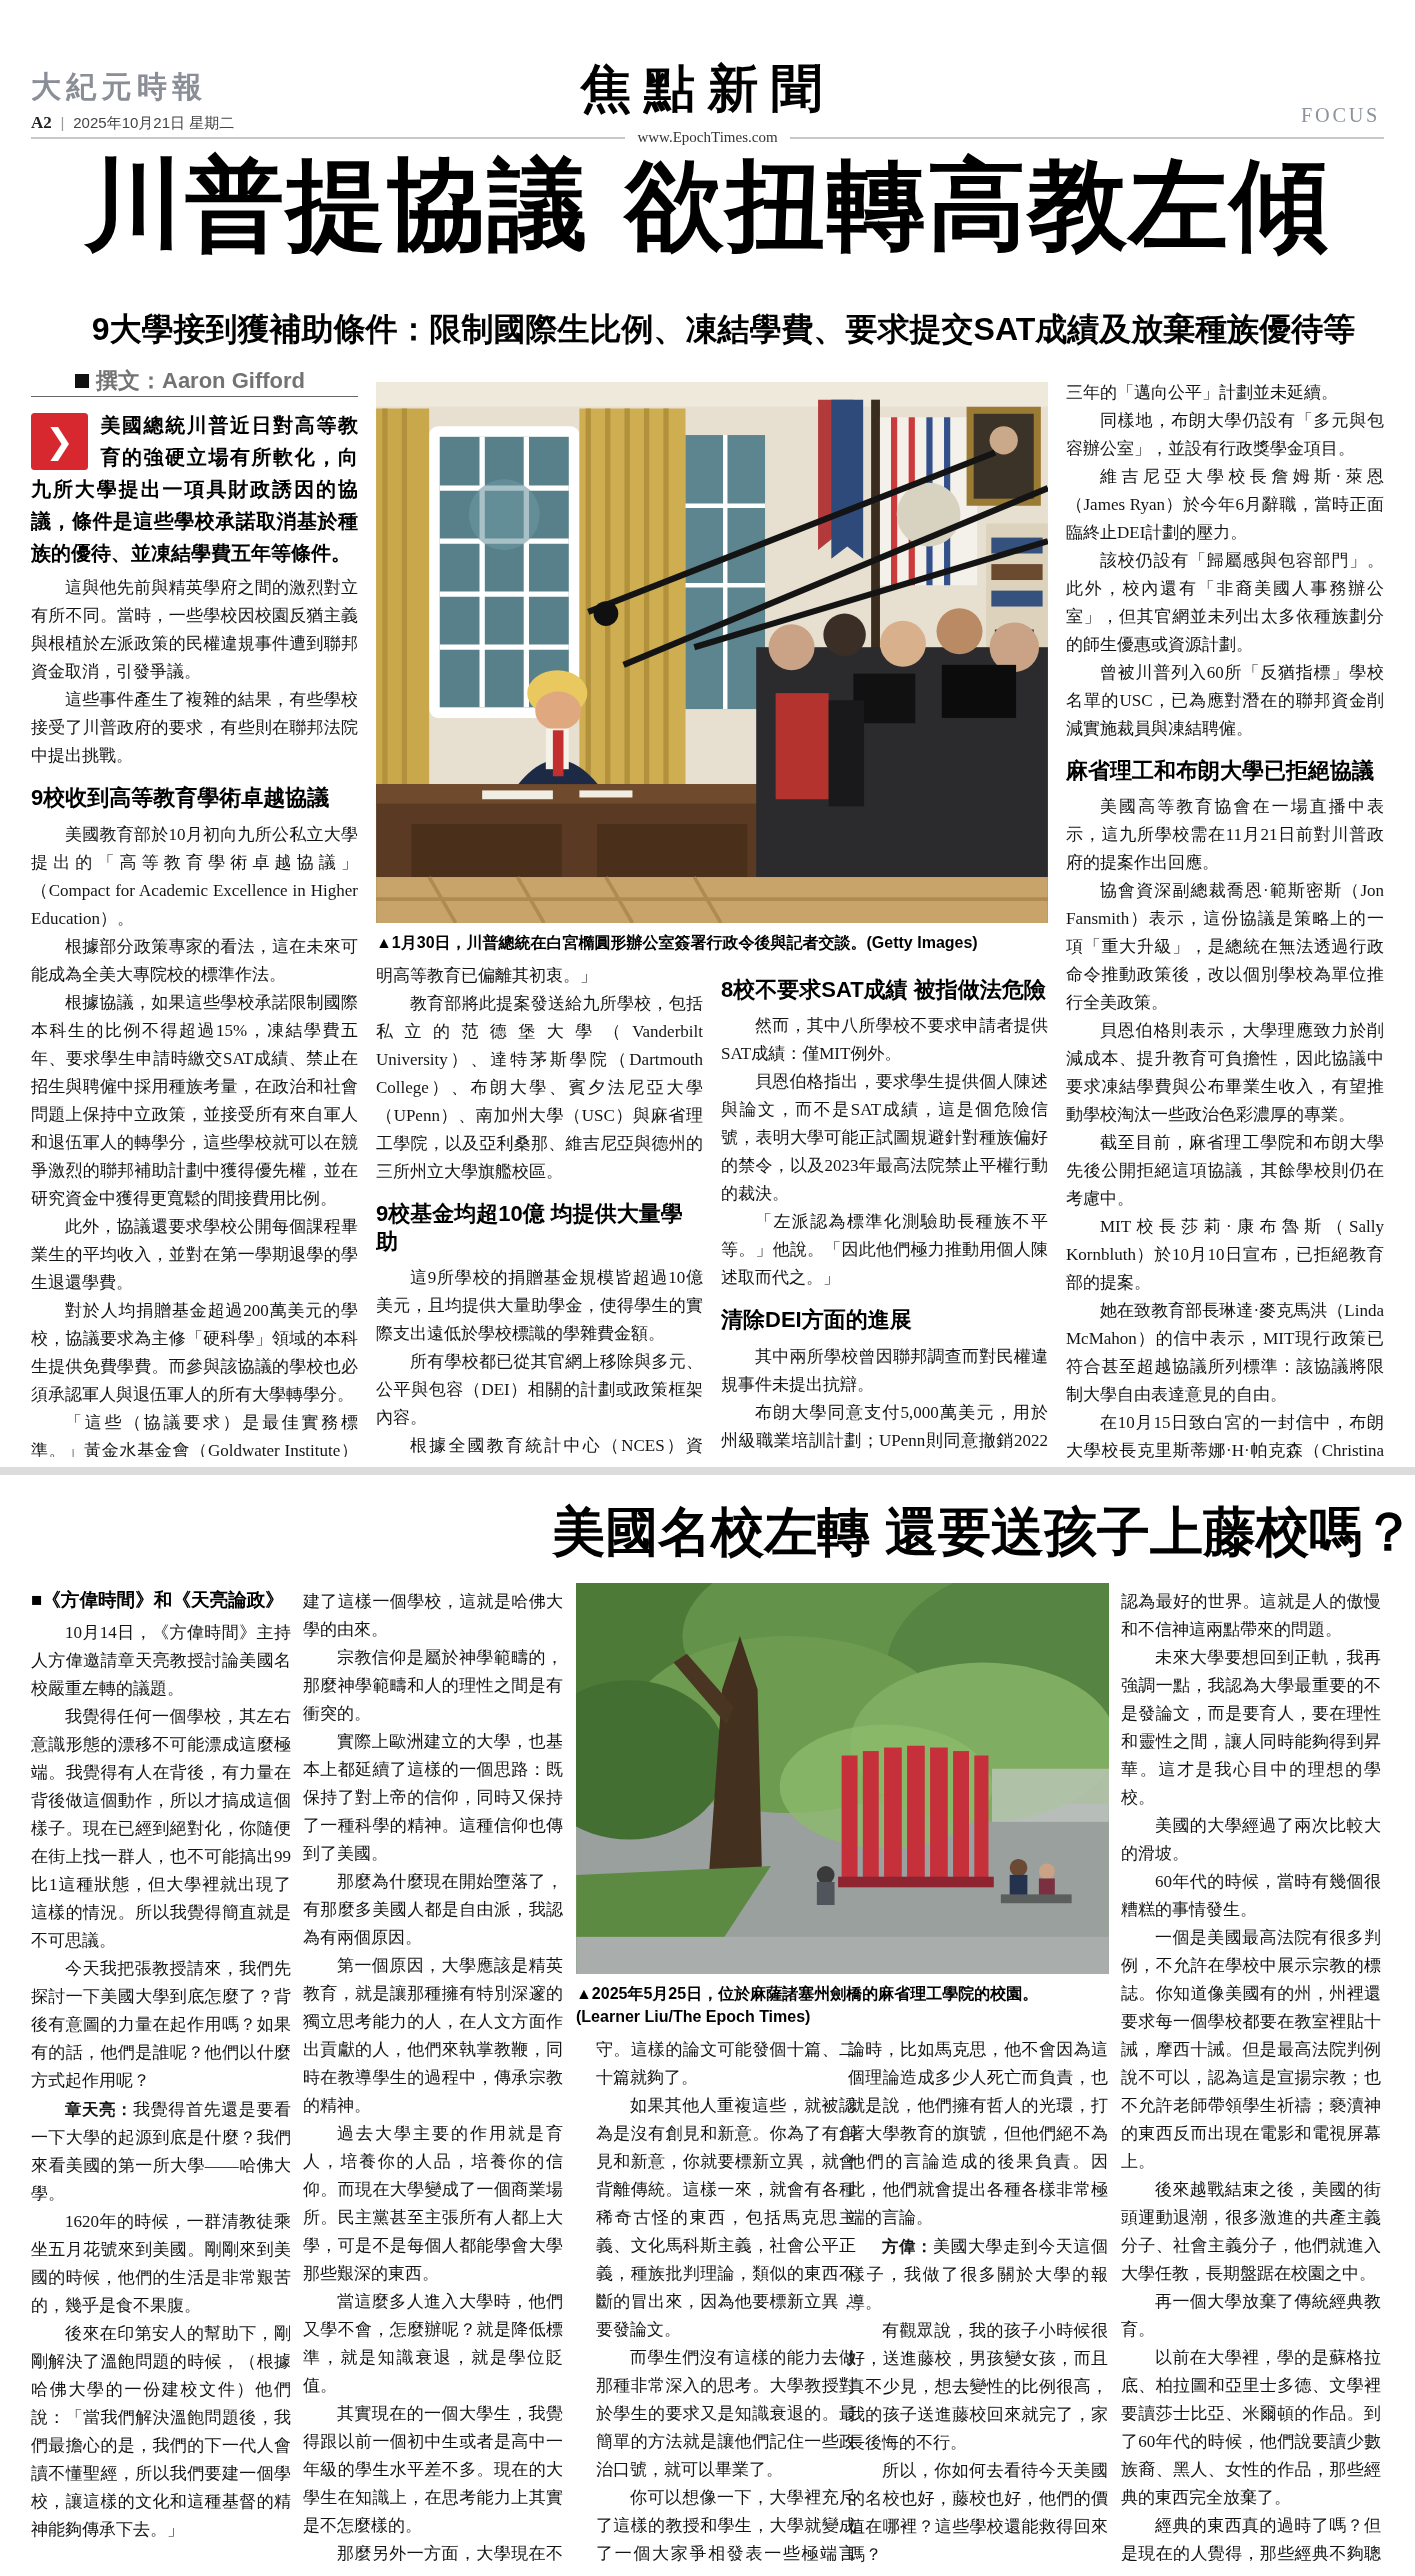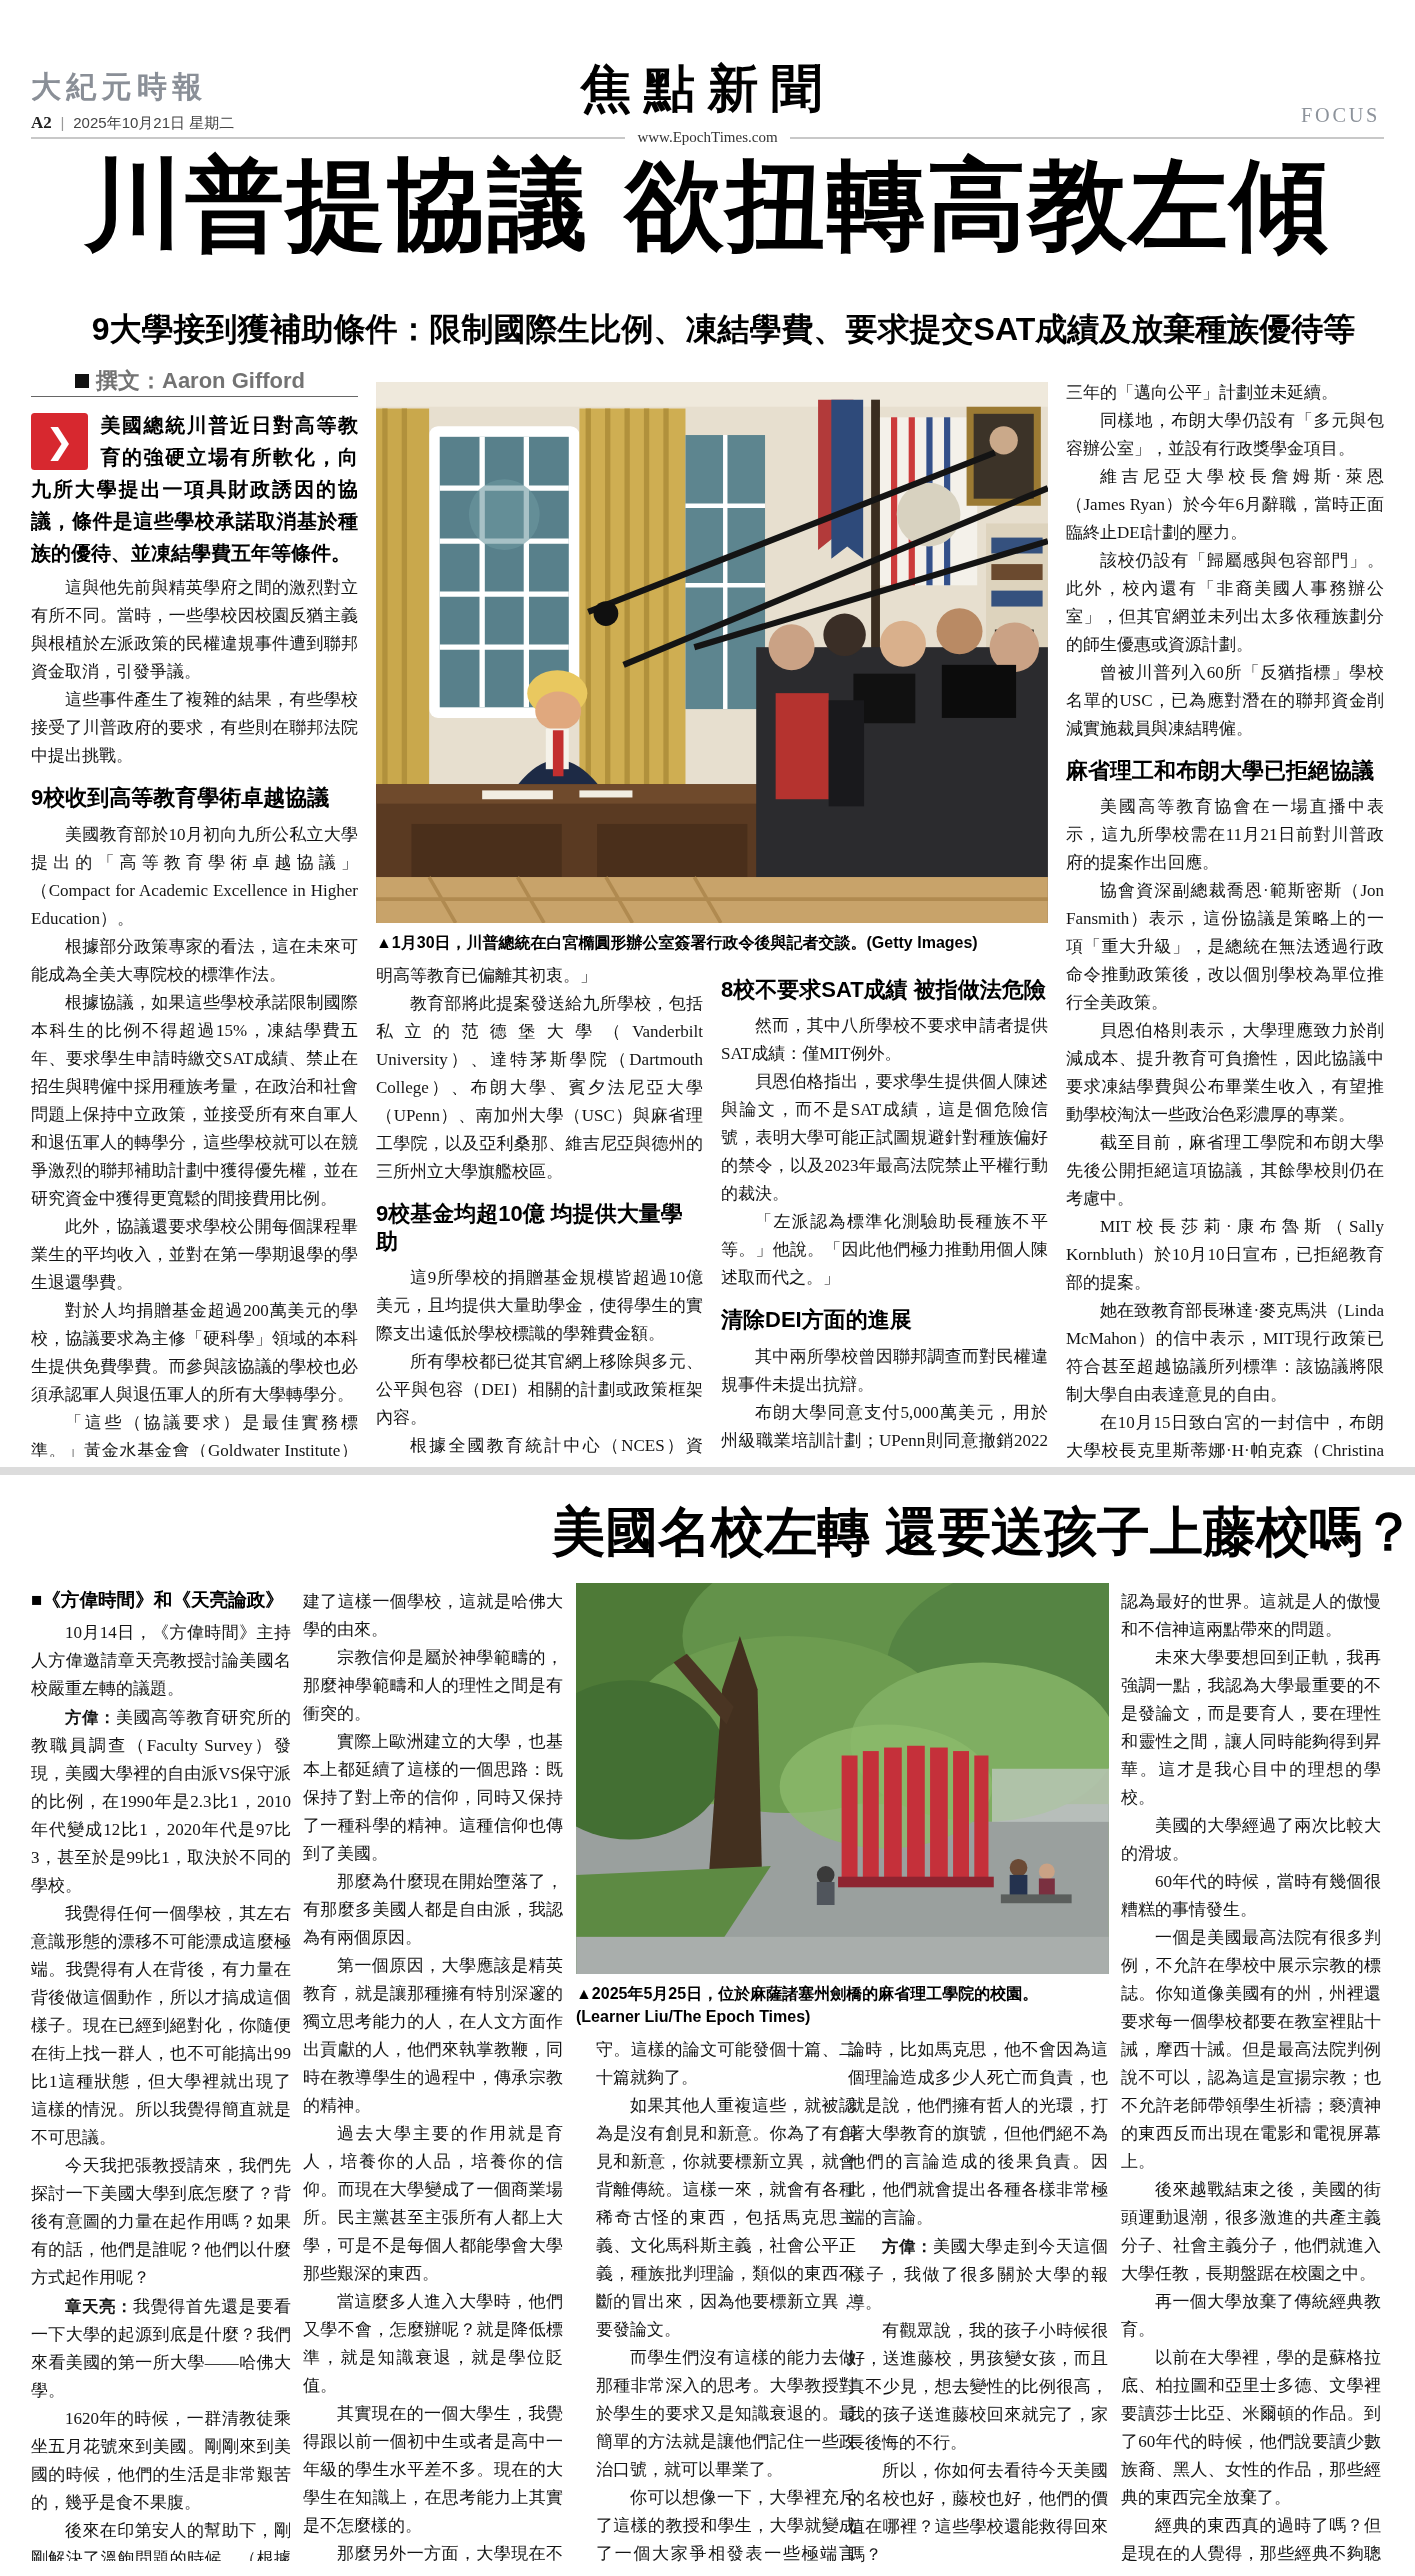--- a/index.html
+++ b/index.html
@@ -219,21 +219,20 @@
   </svg>
 </div>
 <div class="abs caption" style="left:576px;top:1982px;width:533px;">
   <div>▲2025年5月25日，位於麻薩諸塞州劍橋的麻省理工學院的校園。</div>
   <div>(Learner Liu/The Epoch Times)</div>
 </div>
 
 <div class="abs col" style="left:31px;top:1588px;width:260px;height:973px;">
     <div class="col-head">■《方偉時間》和《天亮論政》</div>
     <p class="para">10月14日，《方偉時間》主持人方偉邀請章天亮教授討論美國名校嚴重左轉的議題。</p>
-    <p class="para"><b>方偉：</b>美國高等教育研究所的教職員調查（Faculty Survey）發現，美國大學裡的自由派VS保守派的比例，在1990年是2.3比1，2010年代變成12比1，2020年代是97比3，甚至於是99比1，取決於不同的學校。</p>
     <p class="para">我覺得任何一個學校，其左右意識形態的漂移不可能漂成這麼極端。我覺得有人在背後，有力量在背後做這個動作，所以才搞成這個樣子。現在已經到絕對化，你隨便在街上找一群人，也不可能搞出99比1這種狀態，但大學裡就出現了這樣的情況。所以我覺得簡直就是不可思議。</p>
     <p class="para">今天我把張教授請來，我們先探討一下美國大學到底怎麼了？背後有意圖的力量在起作用嗎？如果有的話，他們是誰呢？他們以什麼方式起作用呢？</p>
     <p class="para"><b>章天亮：</b>我覺得首先還是要看一下大學的起源到底是什麼？我們來看美國的第一所大學——哈佛大學。</p>
     <p class="para">1620年的時候，一群清教徒乘坐五月花號來到美國。剛剛來到美國的時候，他們的生活是非常艱苦的，幾乎是食不果腹。</p>
     <p class="para">後來在印第安人的幫助下，剛剛解決了溫飽問題的時候，（根據哈佛大學的一份建校文件）他們說：「當我們解決溫飽問題後，我們最擔心的是，我們的下一代人會讀不懂聖經，所以我們要建一個學校，讓這樣的文化和這種基督的精神能夠傳承下去。」</p>
   </div>
 <div class="abs col" style="left:303px;top:1588px;width:260px;height:973px;">
     <p class="para cont">建了這樣一個學校，這就是哈佛大學的由來。</p>
     <p class="para">宗教信仰是屬於神學範疇的，那麼神學範疇和人的理性之間是有衝突的。</p>
     <p class="para">實際上歐洲建立的大學，也基本上都延續了這樣的一個思路：既保持了對上帝的信仰，同時又保持了一種科學的精神。這種信仰也傳到了美國。</p>

